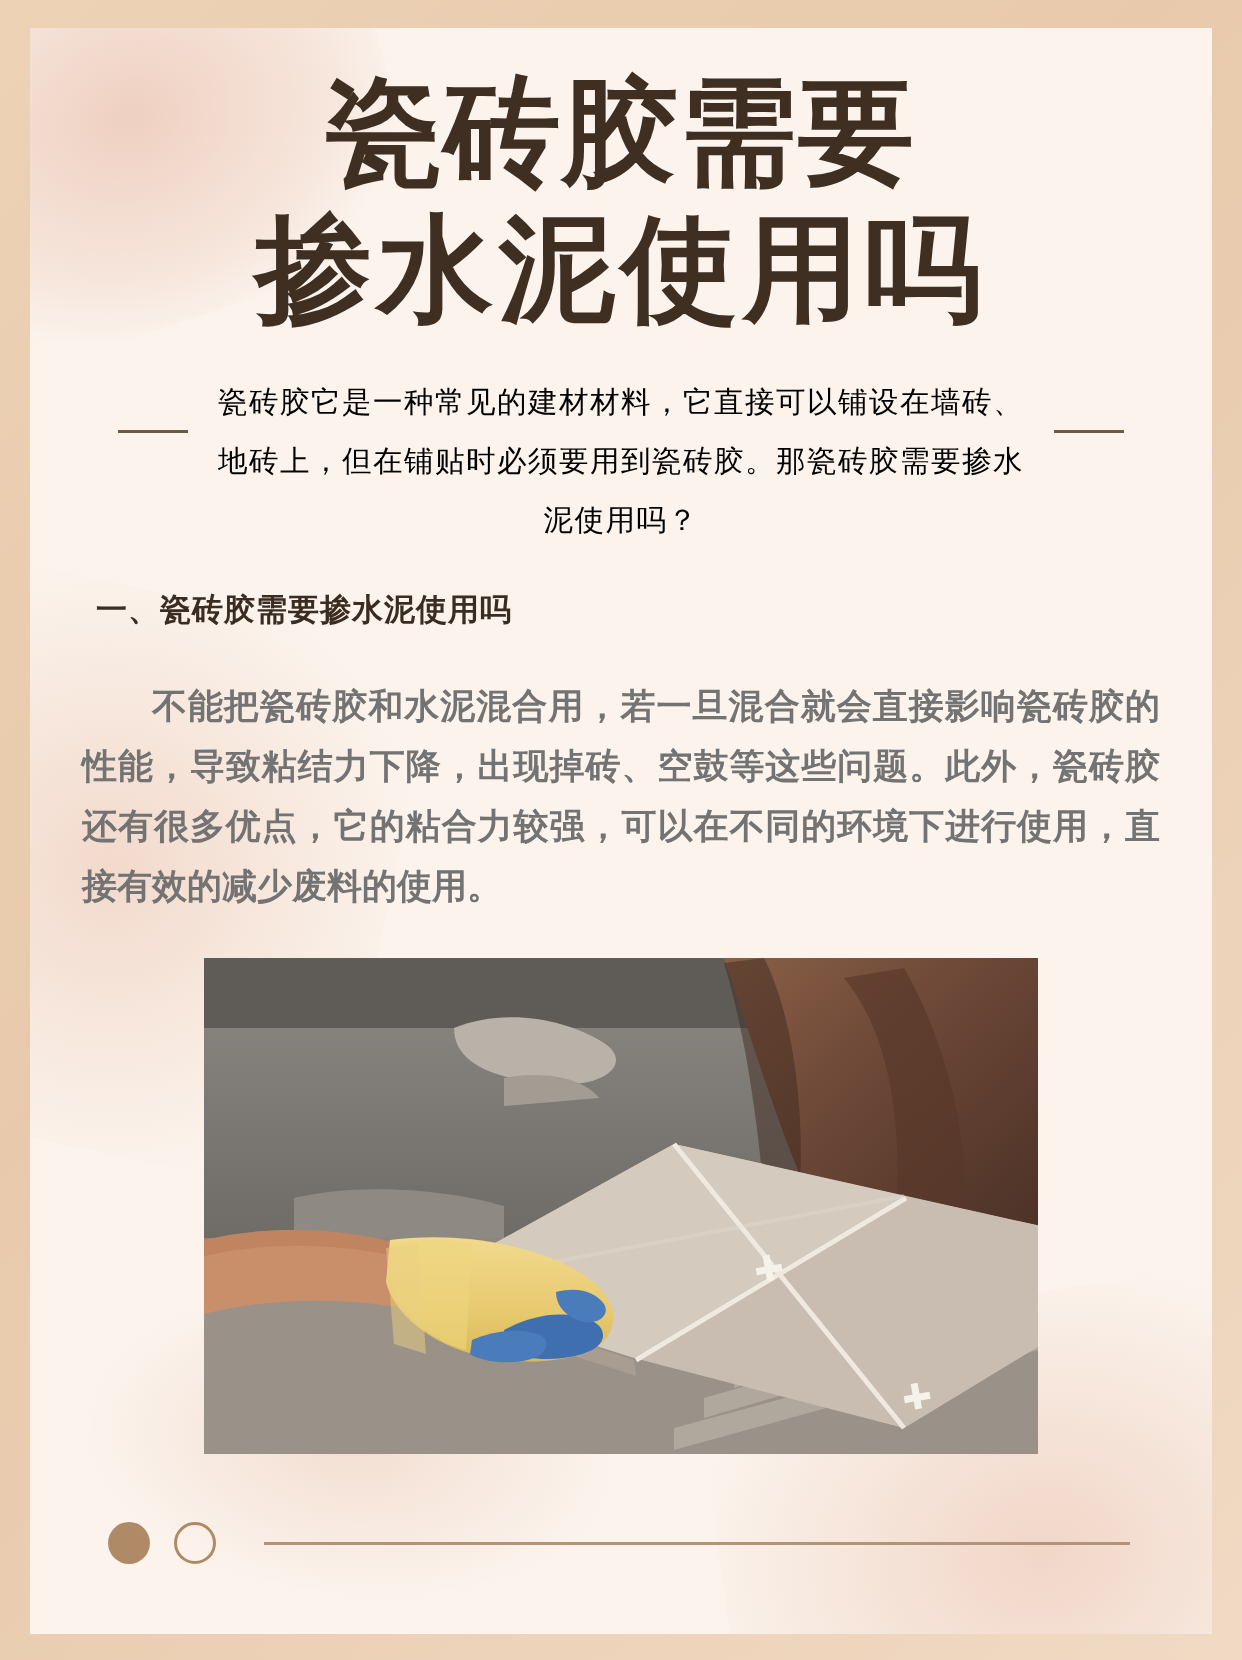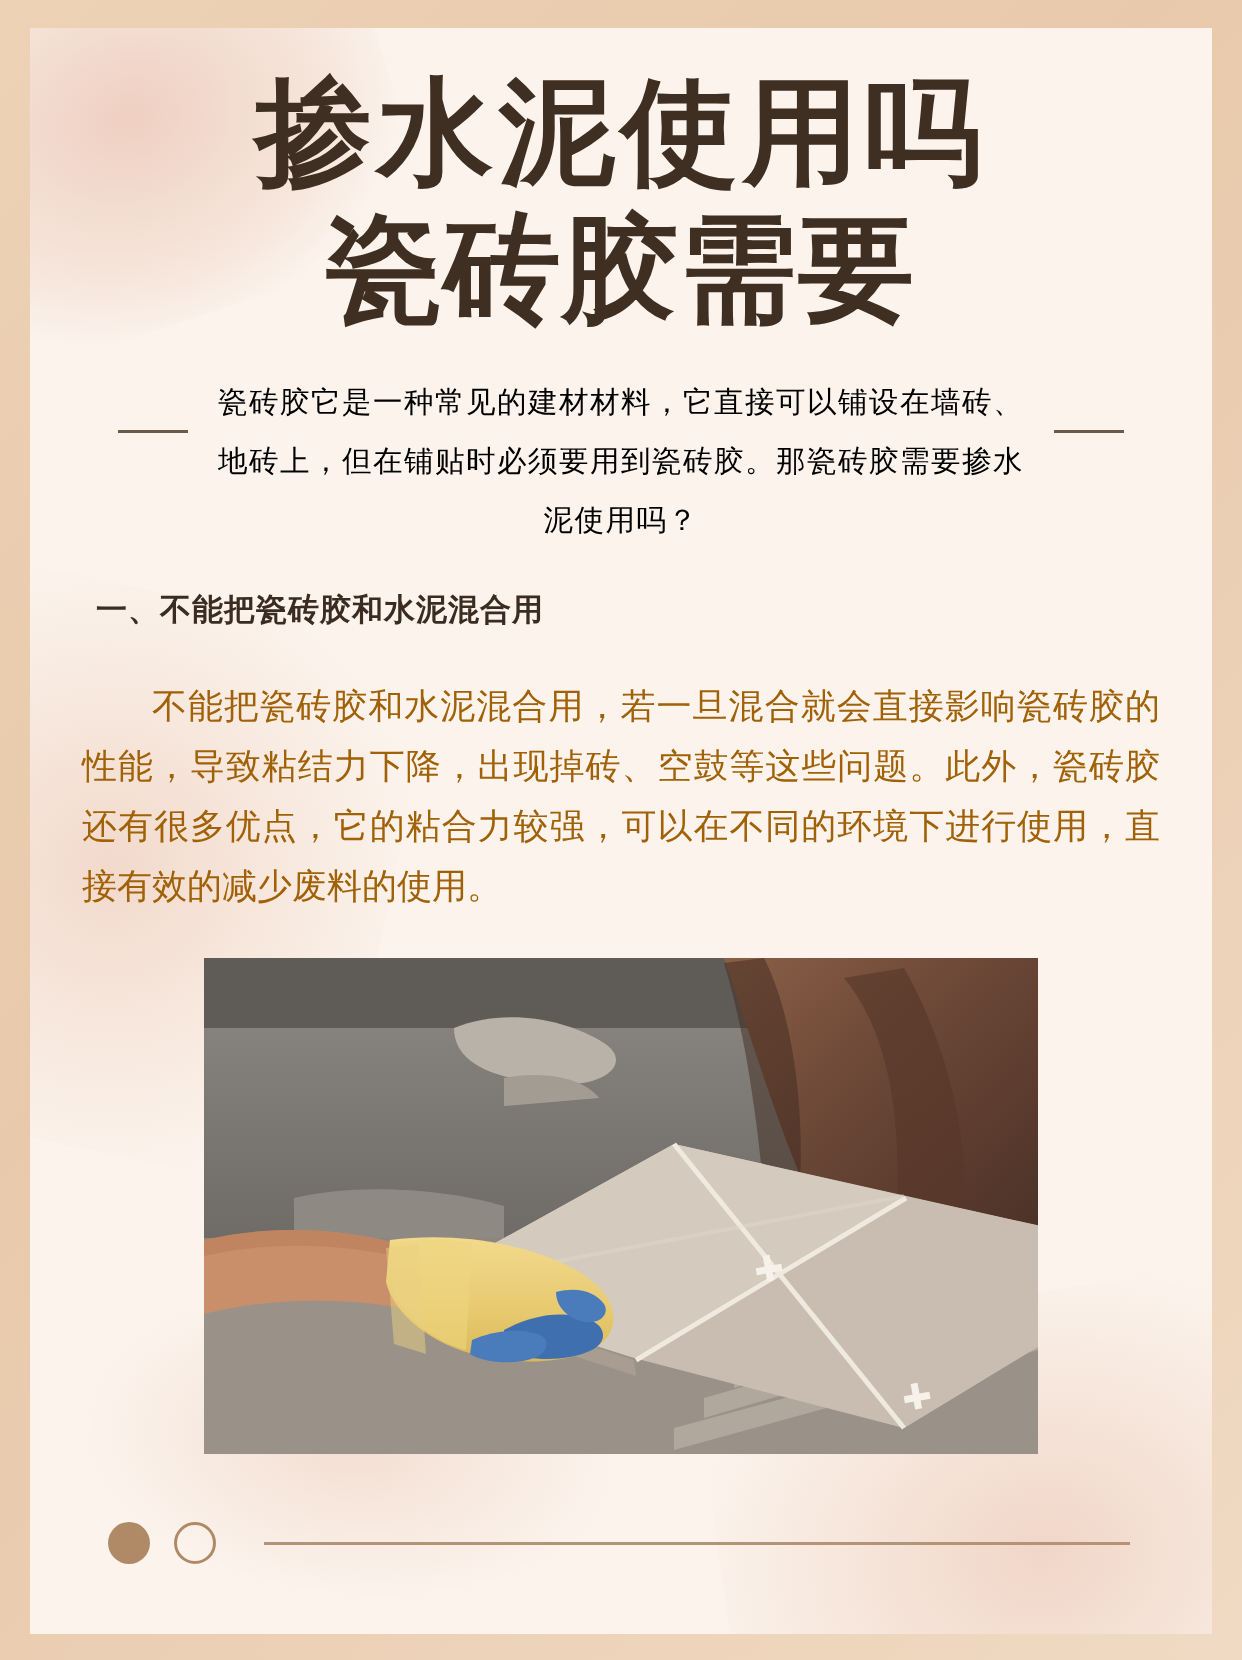--- a/index.html
+++ b/index.html
@@ -122,22 +122,22 @@
     font-weight: 700;
     color: #3a2c20;
     letter-spacing: 1px;
     font-family: "Liberation Serif", "DejaVu Serif", serif;
   }
 
   .body-text {
     margin: 46px 8px 0 8px;
     font-size: 35px;
     line-height: 1.72;
-    color: #a16207;
-    font-weight: 400;
+    color: #737373;
+    font-weight: 700;
     text-align: justify;
     text-indent: 2em;
     font-family: "Liberation Serif", "DejaVu Serif", serif;
   }
 
   .photo {
     position: relative;
     margin: 40px auto 0 auto;
     width: 834px;
     height: 496px;
@@ -185,31 +185,31 @@
   <div class="card">
 
     <div class="blob blob-tl"></div>
     <div class="blob blob-ml"></div>
     <div class="blob blob-bl"></div>
     <div class="blob blob-br"></div>
 
     <div class="content">
 
       <div class="title">
+        <span class="line line1">瓷砖胶需要</span>
         <span class="line line2">掺水泥使用吗</span>
-        <span class="line line1">瓷砖胶需要</span>
       </div>
 
       <div class="lede-wrap">
         <div class="rule"></div>
         <div class="lede">瓷砖胶它是一种常见的建材材料，它直接可以铺设在墙砖、地砖上，但在铺贴时必须要用到瓷砖胶。那瓷砖胶需要掺水泥使用吗？</div>
         <div class="rule"></div>
       </div>
 
-      <div class="section-title">一、不能把瓷砖胶和水泥混合用</div>
+      <div class="section-title">一、瓷砖胶需要掺水泥使用吗</div>
 
       <div class="body-text">不能把瓷砖胶和水泥混合用，若一旦混合就会直接影响瓷砖胶的性能，导致粘结力下降，出现掉砖、空鼓等这些问题。此外，瓷砖胶还有很多优点，它的粘合力较强，可以在不同的环境下进行使用，直接有效的减少废料的使用。</div>
 
       <div class="photo">
         <svg width="834" height="496" viewBox="0 0 834 496" preserveAspectRatio="none">
           <defs>
             <linearGradient id="wallGrad" x1="0" y1="0" x2="0" y2="1">
               <stop offset="0%" stop-color="#8d8a84"></stop>
               <stop offset="55%" stop-color="#7b7873"></stop>
               <stop offset="100%" stop-color="#6d6a65"></stop>

